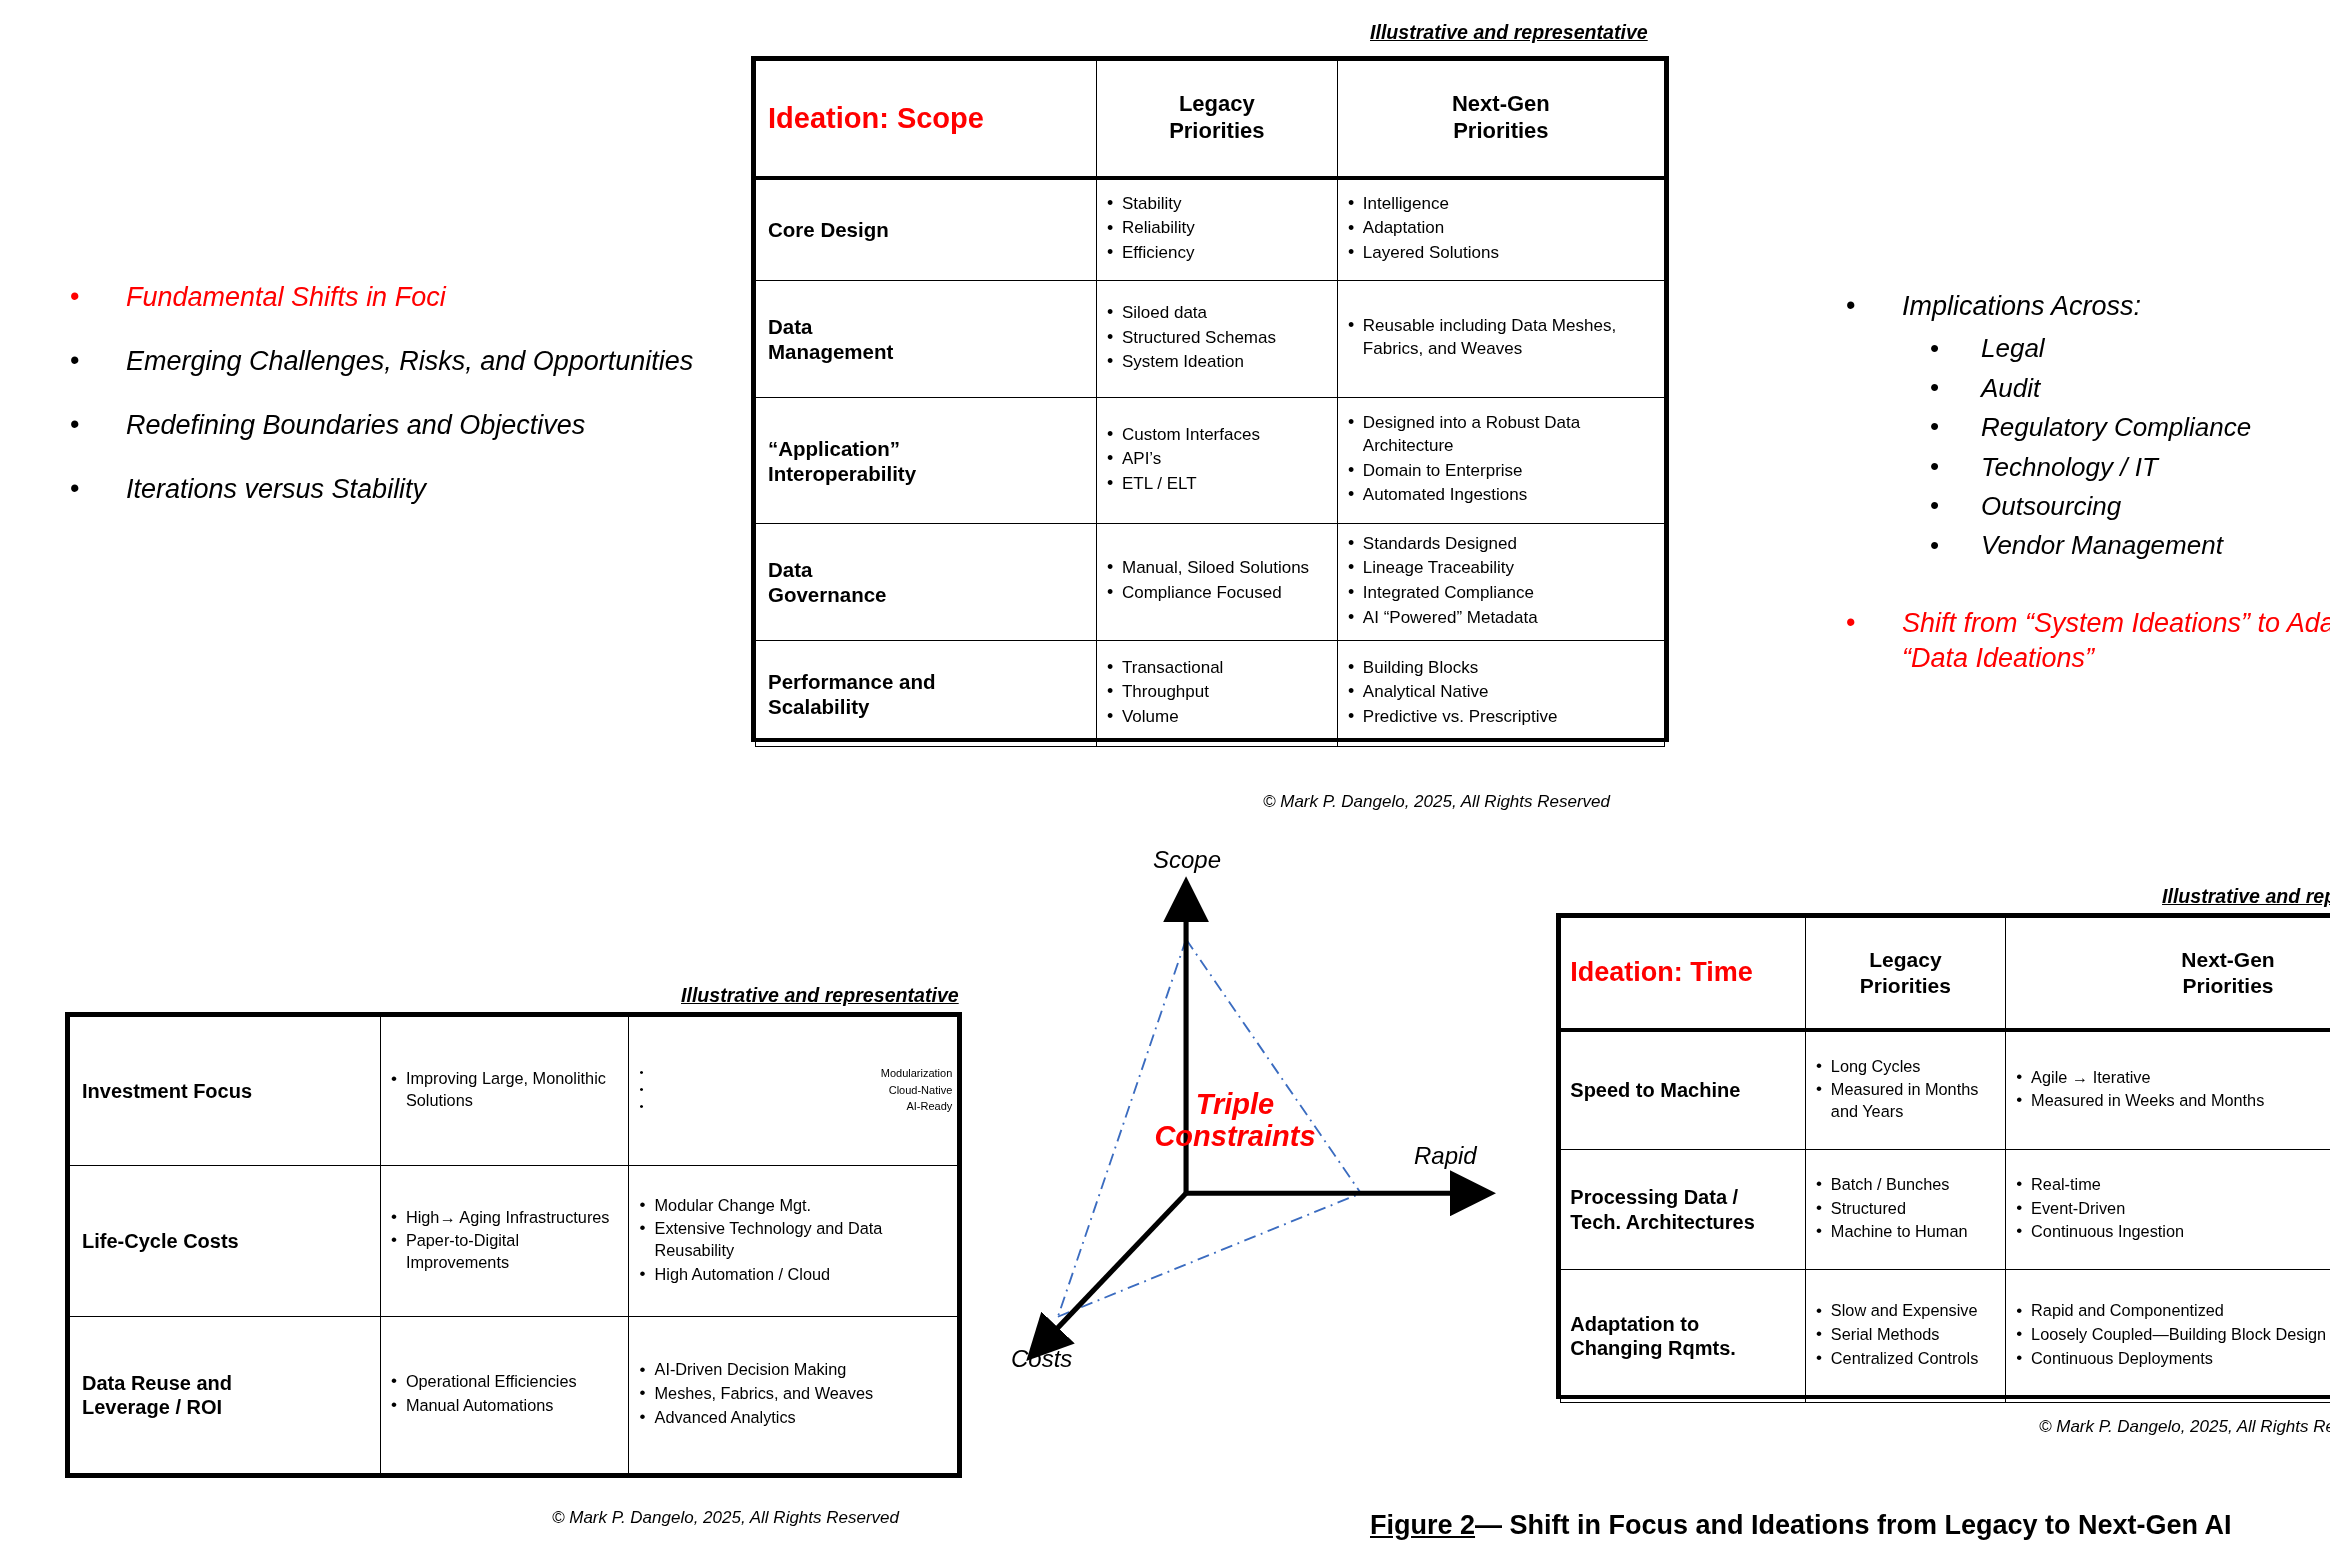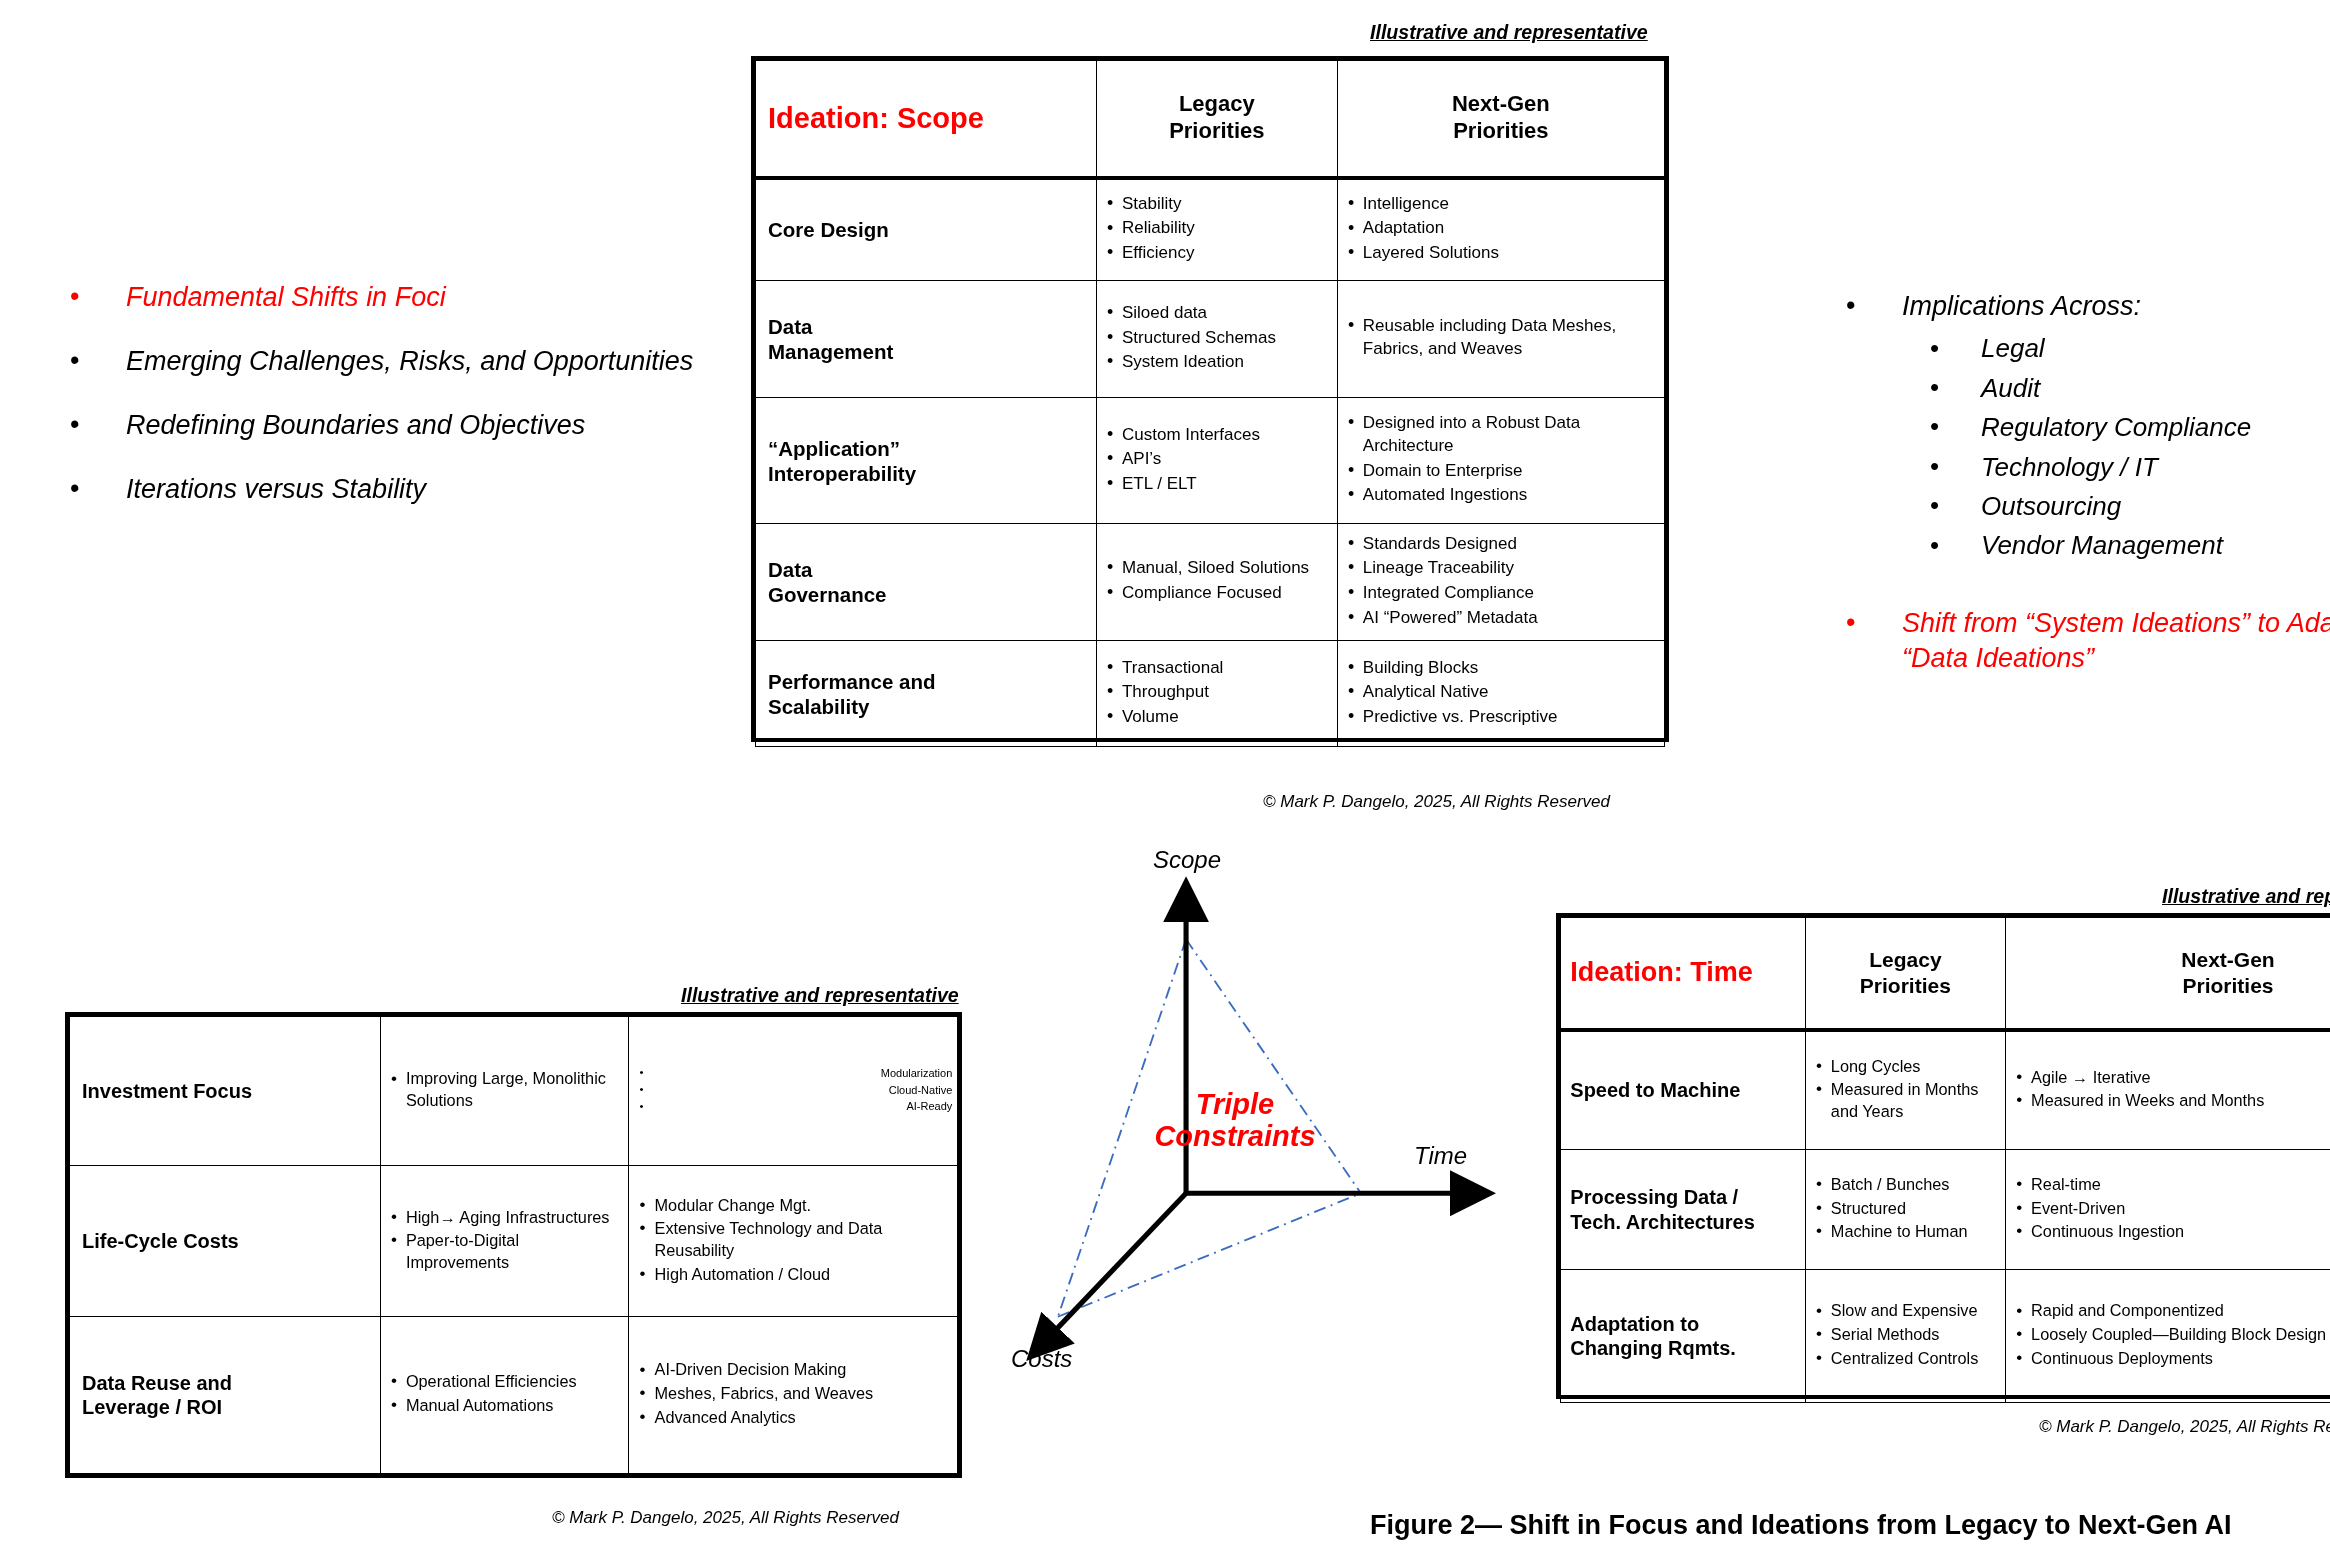--- a/index.html
+++ b/index.html
@@ -101,21 +101,21 @@
   }
   .tripleword{
     position:absolute;color:#FF0000;font-weight:bold;font-style:italic;
     text-align:center;line-height:1.12;white-space:nowrap;
   }
 
   
   .figcap{
     position:absolute;font-weight:bold;white-space:nowrap;
   }
-  .figcap .u{}
+  .figcap .u{text-decoration:underline;}
 </style>
 </head>
 <body>
 
 <div class="illus" style="left:1370px;top:20.5px;font-size:19.6px;">Illustrative and representative</div>
 
 <div class="itable" style="left:751px;top:56px;width:918px;height:686px;">
   <table>
     <colgroup>
         <col style="width:37.5%">
@@ -334,21 +334,21 @@
       <path d="M180,995 L830,730"></path>
     </g>
 
     <g stroke="#000" stroke-width="11" fill="none">
       <path d="M455,730 L455,105" marker-end="url(#ah)"></path>
       <path d="M455,730 L1065,730" marker-end="url(#ah)"></path>
       <path d="M455,730 L150,1050" marker-end="url(#ah)"></path>
     </g>
   </svg>
   <div class="axlabel" style="left:179px;top:-7px;font-size:24px;">Scope</div>
-  <div class="axlabel" style="left:440px;top:289px;font-size:24px;">Time</div>
+  <div class="axlabel" style="left:440px;top:289px;font-size:24px;">Rapid</div>
   <div class="axlabel" style="left:37px;top:492px;font-size:24px;">Costs</div>
   <div class="tripleword" style="left:154px;top:235px;font-size:29px;width:214px;">
     <span>Triple</span><br>
     <span>Constraints</span>
   </div>
 </div>
 
 <div class="illus" style="left:681px;top:984px;font-size:19.6px;">Illustrative and representative</div>
 
 <div class="itable" style="left:65px;top:1012px;width:897px;height:466px;">

